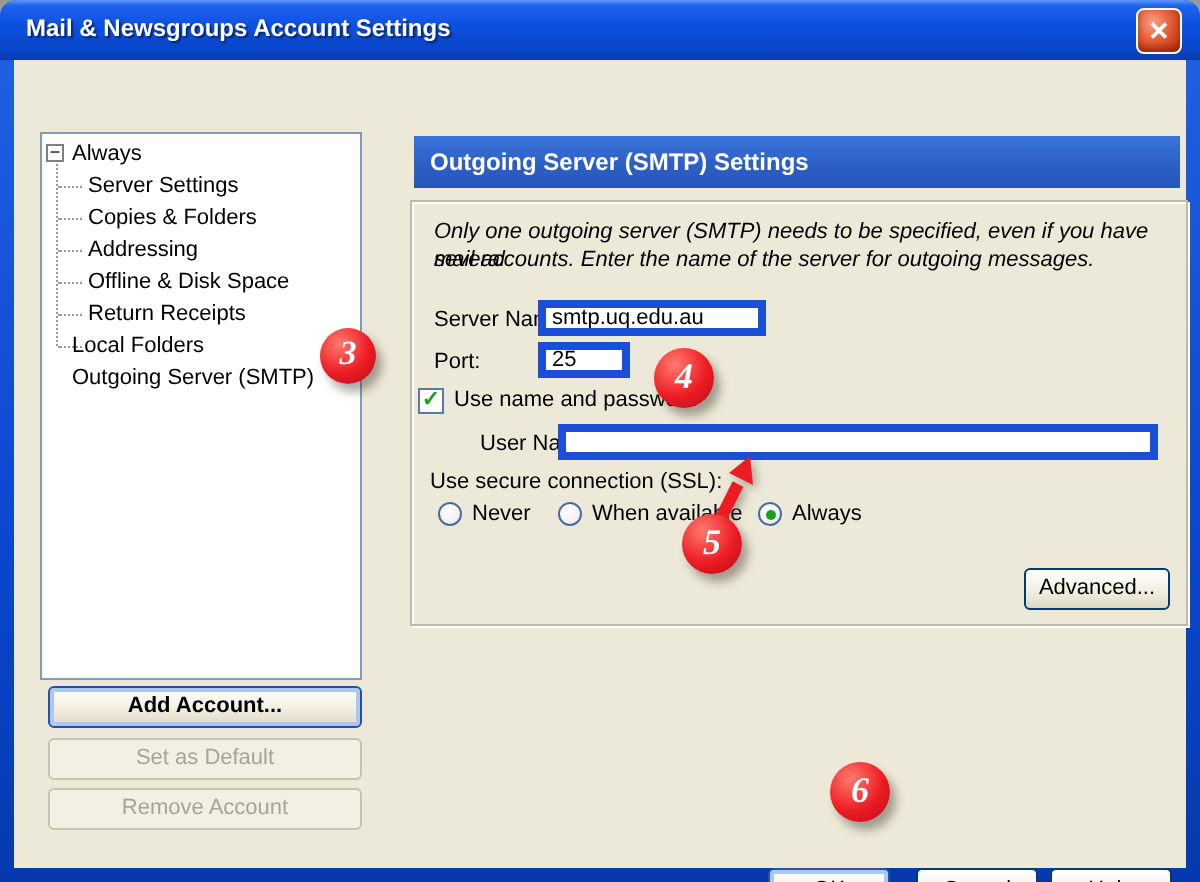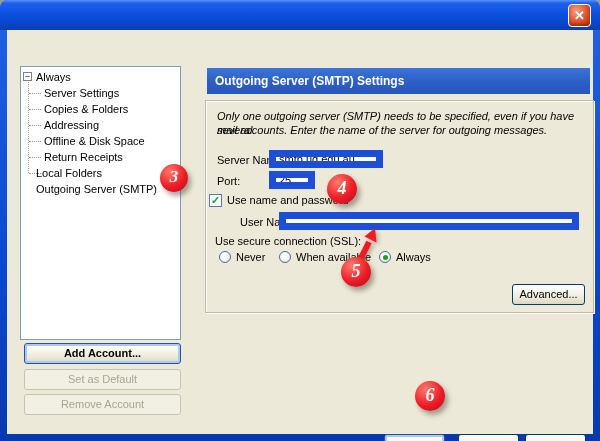--- a/index.html
+++ b/index.html
@@ -88,21 +88,21 @@
   }
   .desc-line { position:absolute; left:210px; width:372px; line-height:14px;font-style:italic; }
   #desc1 { top:79px; }
   #desc2 { top:93px; }
   .fld-label { position:absolute; white-space:nowrap; }
   #lbl-server { left:210px; top:124px; }
   #lbl-port   { left:210px; top:145px; }
   #lbl-user   { left:233px; top:186px; }
   #lbl-ssl    { left:208px; top:205px; }
   .xp-input {
-    position:absolute; border:7px solid #1d4ed8; background:#fff;
+    position:absolute; border:4px solid #1d4ed8; background:#fff;
     font-family:"Liberation Sans", sans-serif; font-size:11px; padding:0 3px; color:#000;
   }
   #inp-server { left:262px; top:120px; width:114px; height:18px; }
   #inp-port   { left:262px; top:141px; width:46px;  height:18px; }
   #inp-user   { left:272px; top:182px; width:300px; height:18px; }
   
   #chk-row { position:absolute; left:202px; top:163px; height:14px; display:flex; align-items:center; }
   #chk-box {
     width:13px; height:13px; border:1px solid #5A7AA6; background:#fff;
     color:#21A121; font-size:11px; font-weight:bold; line-height:11px; text-align:center;
@@ -135,20 +135,21 @@
   #badge6 { left:415px; top:381px; width:30px; height:30px; font-size:18px; line-height:28px; }
   #arrow5 { position:absolute; left:343px; top:224px; z-index:9; filter:drop-shadow(2px 2px 2px rgba(70,60,50,.4)); }
   u { text-decoration:underline; }
 </style>
 </head>
 <body>
 
 <div id="stage">
 
   <div id="titlebar">
+    <div id="title-text">Mail &amp; Newsgroups Account Settings</div>
     <div id="close-btn">✕</div>
   </div>
 
   <div id="body">
 
     <div id="tree">
       <div class="tree-vline"></div>
       <div class="tree-hline" style="top:26px"></div>
       <div class="tree-hline" style="top:42px"></div>
       <div class="tree-hline" style="top:58px"></div>

